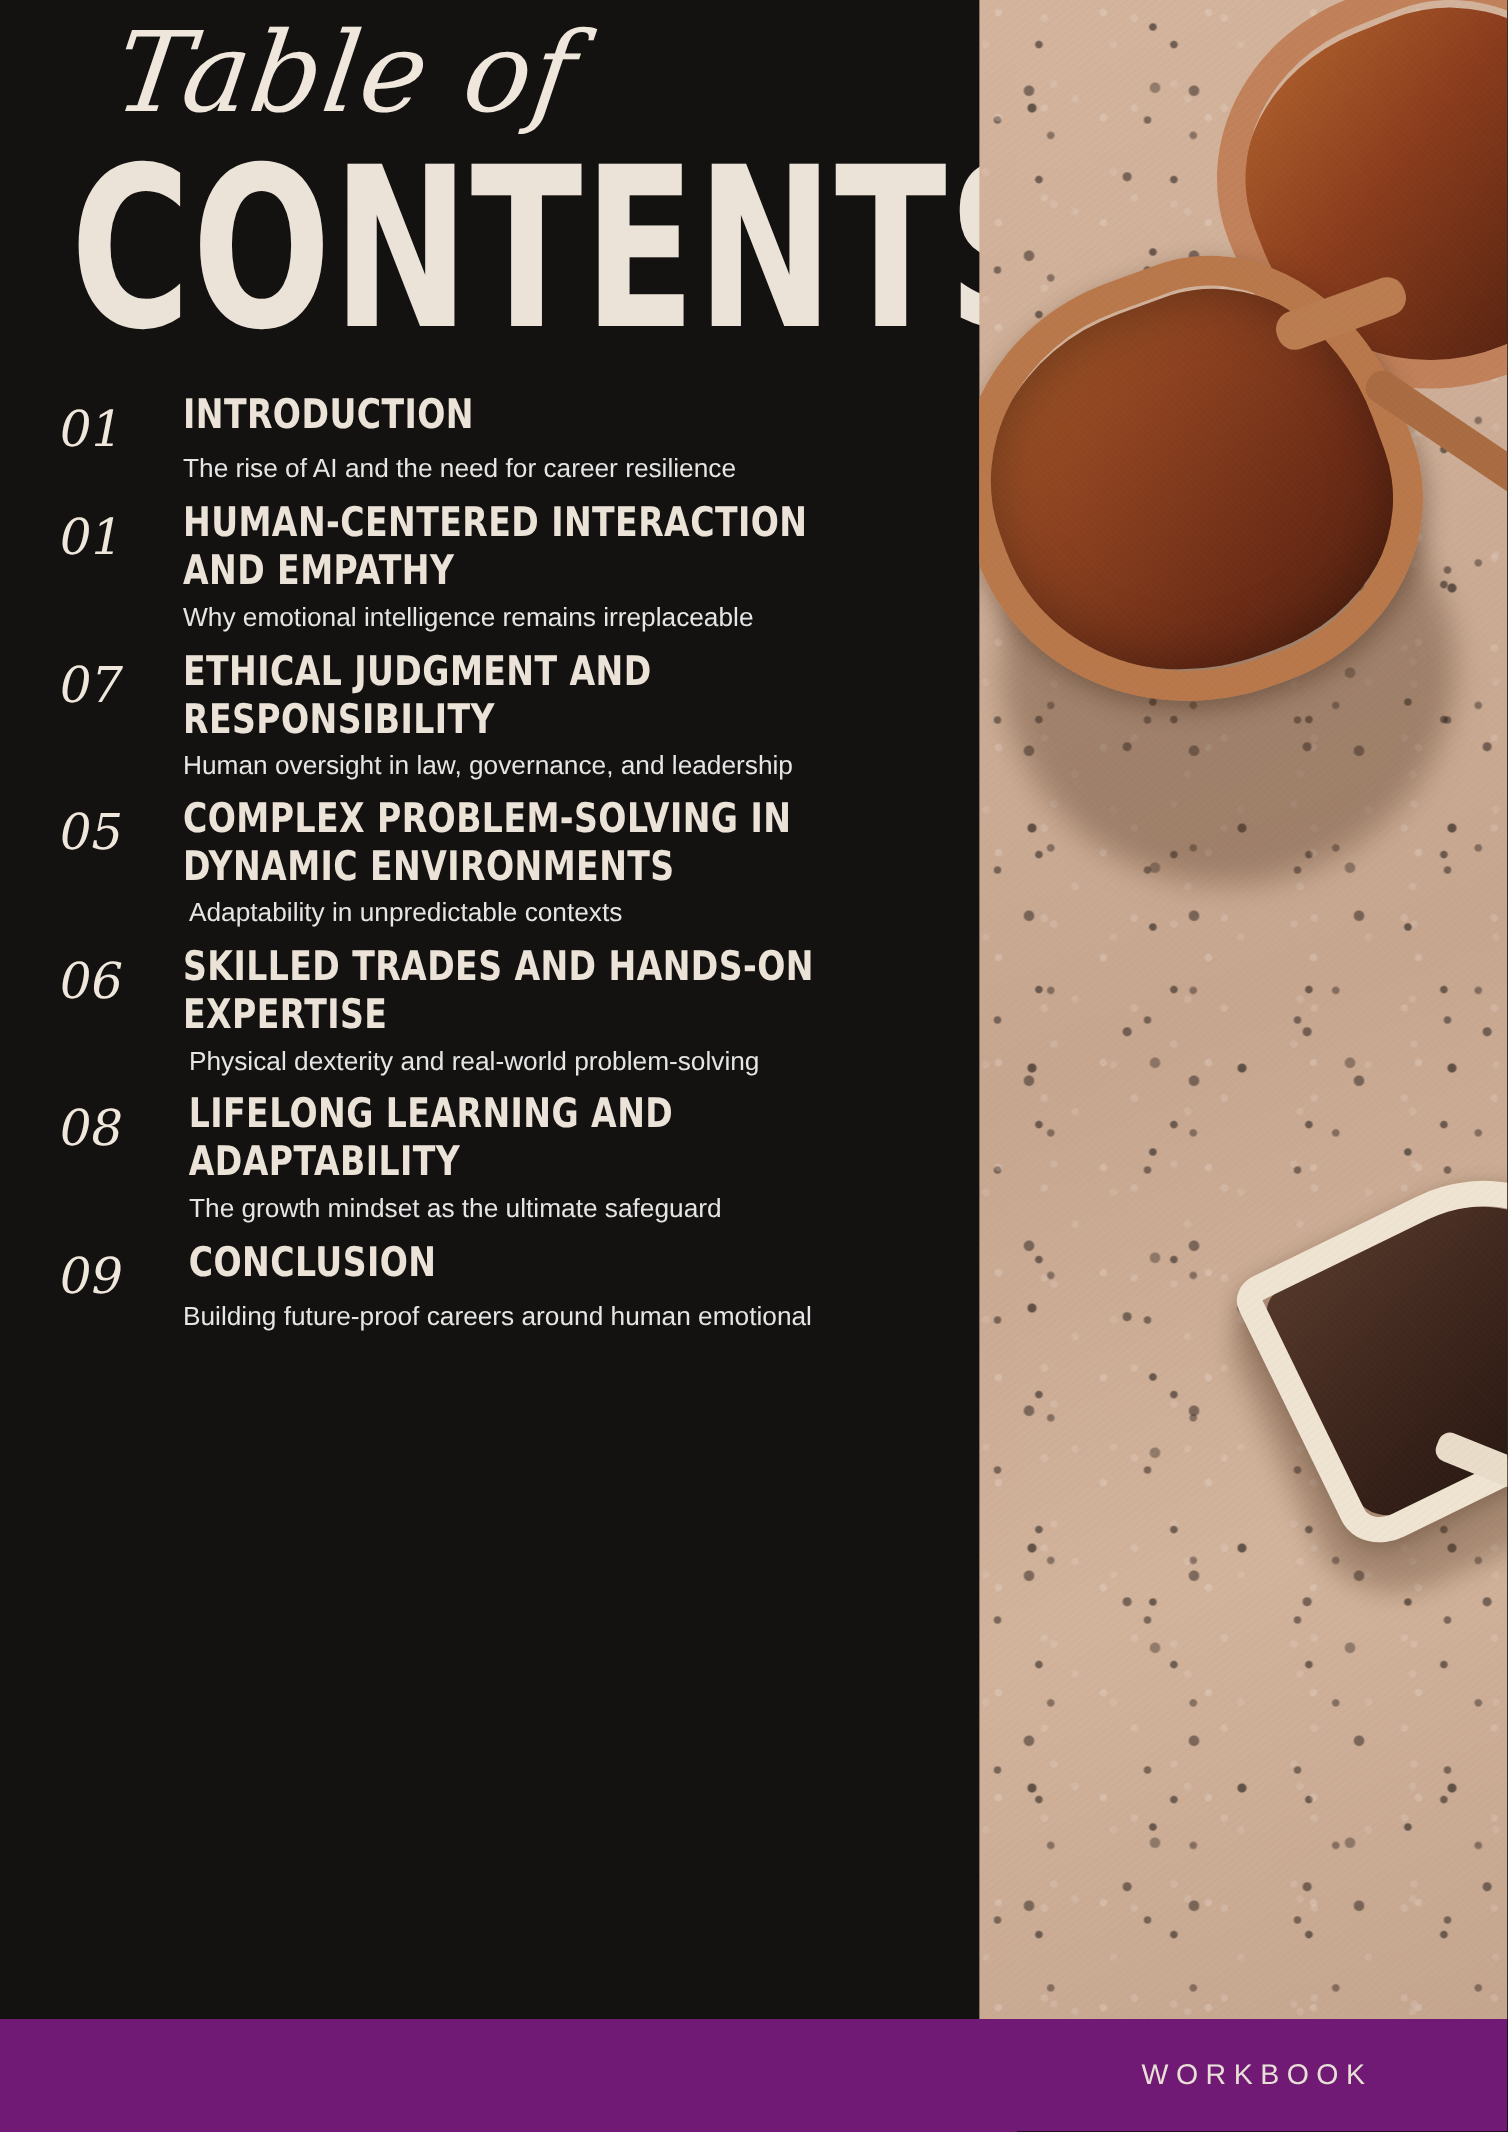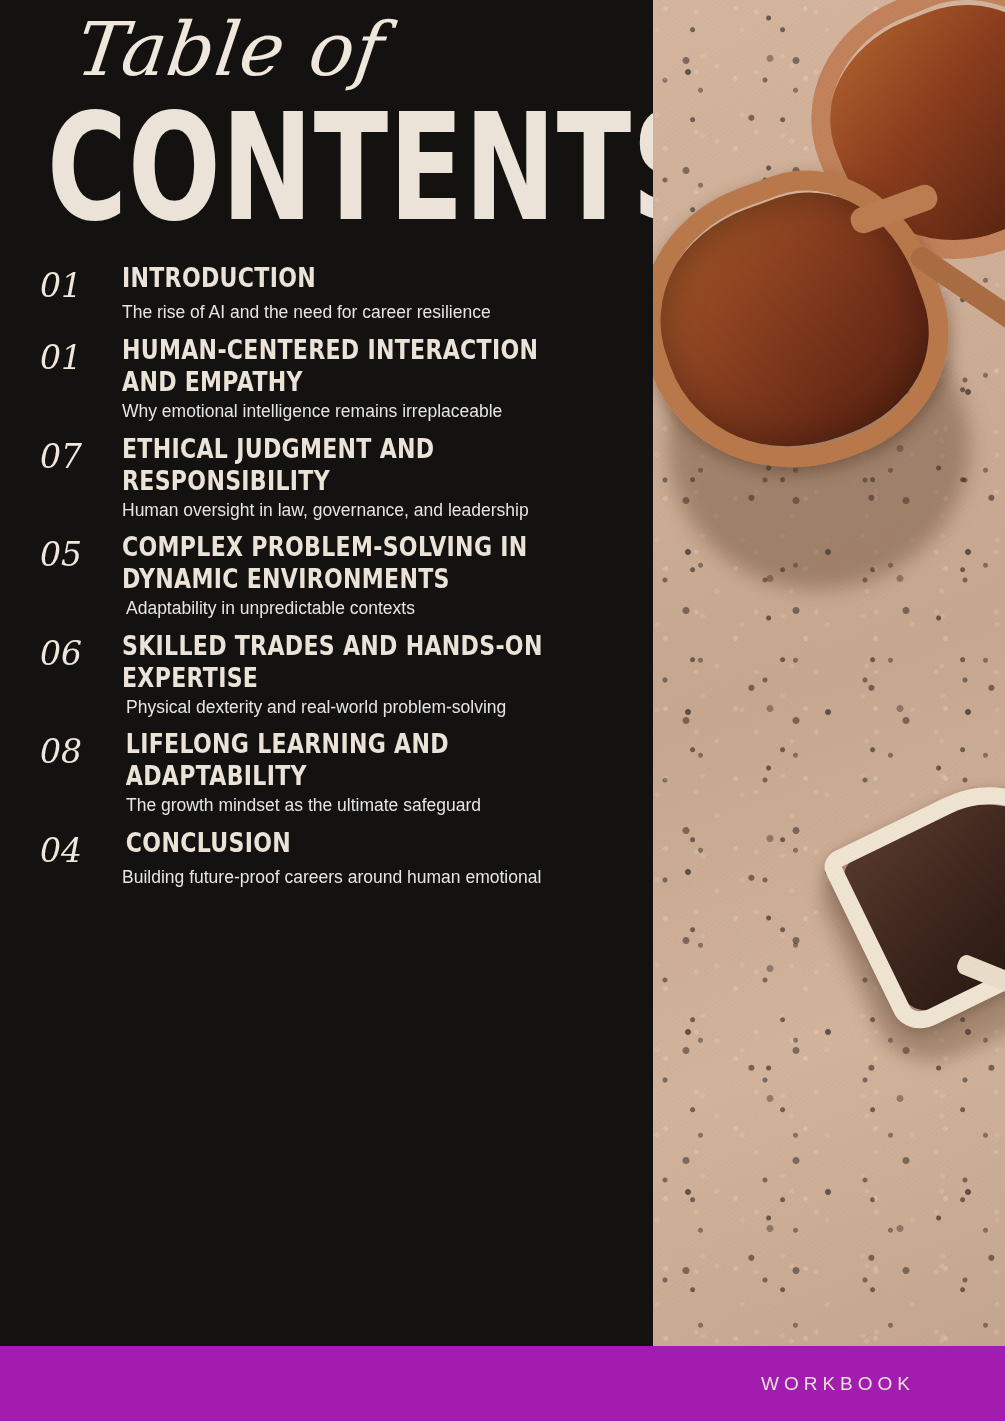--- a/index.html
+++ b/index.html
@@ -245,21 +245,21 @@
   }
   .indent-1 { padding-left: 4px; }
 
   
   .footer {
     position: absolute;
     left: 0;
     top: 1346px;
     width: 1005px;
     height: 75px;
-    background: #a21caf;
+    background: #701a75;
   }
   .footer-label {
     position: absolute;
     right: 90px;
     top: 27px;
     font-family: "Liberation Sans", sans-serif;
     font-size: 19px;
     letter-spacing: 5px;
     color: #e8e0d6;
   }
@@ -308,21 +308,21 @@
       </div>
 
       <div class="toc-item">
         <div class="toc-num">08</div>
         <div class="toc-heading indent-1">LIFELONG LEARNING AND ADAPTABILITY</div>
         <div class="toc-desc indent-1">The growth mindset as the ultimate safeguard</div>
       </div>
 
 
       <div class="toc-item">
-        <div class="toc-num">04</div>
+        <div class="toc-num">09</div>
         <div class="toc-heading indent-1">CONCLUSION</div>
         <div class="toc-desc">Building future-proof careers around human emotional</div>
       </div>
 
     </div>
   </div>
 
   <div class="photo-panel">
     <div class="granite"></div>
     <div class="granite-2"></div>

